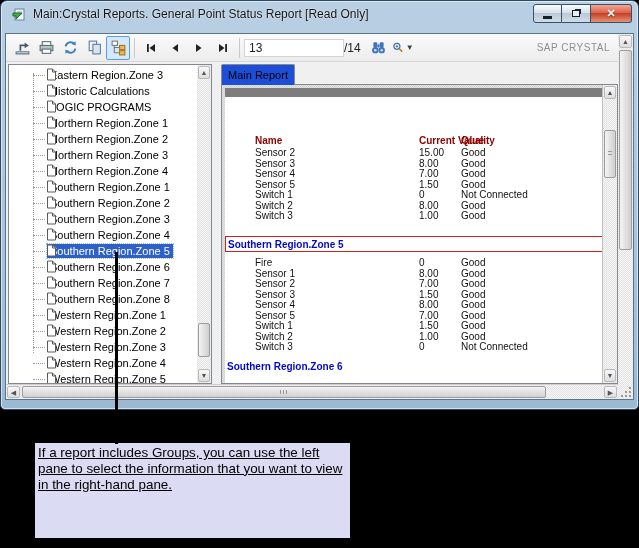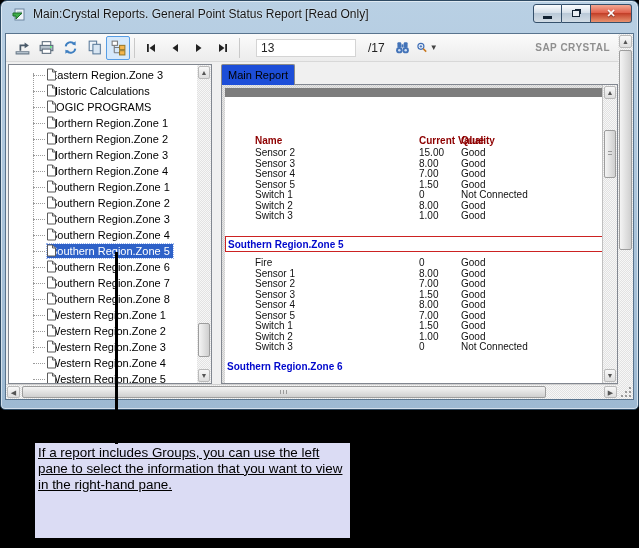--- a/index.html
+++ b/index.html
@@ -26,24 +26,24 @@
   .glyph-close{font-size:11px;font-weight:bold;line-height:1;text-shadow:0 1px 1px rgba(0,0,0,.4);}
 
   
   .client{position:absolute;left:4px;top:32px;right:4px;bottom:9px;background:#f0f0f0;border:1px solid #5a7档;border:1px solid #59748e;}
   .toolbar{position:absolute;left:0;top:0;right:15px;height:28px;background:linear-gradient(#fbfbfb,#ececec);
            border-bottom:1px solid #d8d8d8;display:flex;align-items:center;padding:0 4px;}
   .tbtn{width:24px;height:24px;display:flex;align-items:center;justify-content:center;border:1px solid transparent;border-radius:2px;}
   .tbtn.active{border-color:#569de5;background:#d6e9fb;}
   .tsep{width:1px;height:20px;background:#c9c9c9;margin:0 4px;}
   .pagebox{width:100px;height:18px;background:#fff;border:1px solid #d4d4d4;font-size:12px;color:#222;
-           padding:1px 4px;margin:0 12px;}
+           padding:1px 4px;margin:0 0;}
   .pagetotal{font-size:12px;color:#222;margin-right:6px;}
   .caret{font-size:8px;color:#444;margin-left:2px;}
-  .brand{margin-left:auto;margin-right:4px;font-size:10px;font-weight:bold;color:#8f8f8f;letter-spacing:.5px;white-space:nowrap;}
+  .brand{margin-left:auto;margin-right:4px;font-size:10px;font-weight:normal;color:#8f8f8f;letter-spacing:.5px;white-space:nowrap;}
 
   
   .main{position:absolute;top:28px;left:0;right:15px;bottom:15px;}
 
   
   .tree-pane{position:absolute;left:2px;top:2px;width:204px;bottom:0;background:#fff;border:1px solid #828790;}
   .tree-items{position:absolute;left:0;top:2px;right:14px;bottom:0;overflow:hidden;}
   .tree-rail{position:absolute;left:24px;top:6px;bottom:30px;border-left:1px dotted #9b9b9b;}
   .titem{position:relative;height:16px;display:flex;align-items:center;padding-left:38px;}
   .titem::before{content:"";position:absolute;left:24px;top:8px;width:12px;border-top:1px dotted #9b9b9b;}
@@ -194,21 +194,21 @@
         </svg>
       </div>
       <div class="tbtn">
         <svg width="14" height="14" viewBox="0 0 14 14">
           <path d="M3,3 L8.5,7 L3,11 Z" fill="#222"></path>
             <rect x="9.2" y="3" width="1.8" height="8" fill="#222"></rect>
         </svg>
       </div>
       <div class="tsep"></div>
       <div class="pagebox">13</div>
-      <span class="pagetotal">/17</span>
+      <span class="pagetotal">/14</span>
       <div class="tbtn">
         <svg width="17" height="17" viewBox="0 0 16 16">
           <rect x="3.2" y="3" width="3.6" height="5" rx="1" fill="#4373b8"></rect>
           <rect x="9.2" y="3" width="3.6" height="5" rx="1" fill="#4373b8"></rect>
           <circle cx="5" cy="10.5" r="3" fill="#4373b8"></circle>
           <circle cx="11" cy="10.5" r="3" fill="#4373b8"></circle>
           <rect x="7" y="5" width="2" height="3" fill="#4373b8"></rect>
           <circle cx="5" cy="10.5" r="1.2" fill="#cfe0f5"></circle>
           <circle cx="11" cy="10.5" r="1.2" fill="#cfe0f5"></circle>
         </svg>

